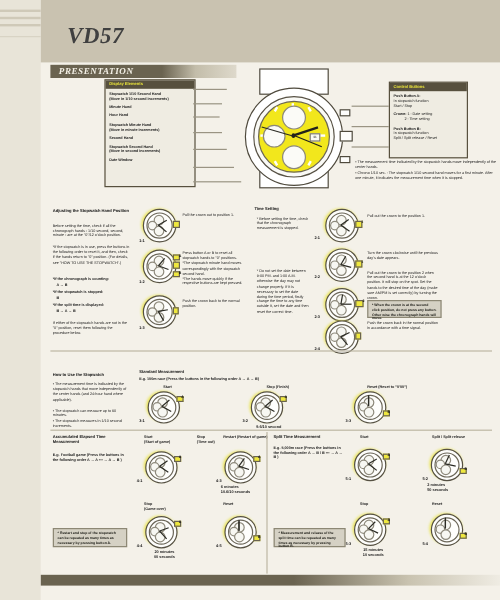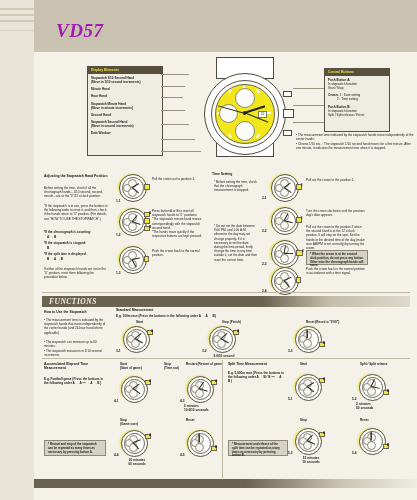--- a/index.html
+++ b/index.html
@@ -19,21 +19,21 @@
   .spine i:nth-child(3){top:20px;height:2px;}
   .spine i:nth-child(4){top:30px;height:1px;background:#d8d3c4;}
 
   .sheet{position:absolute;left:34px;top:0;width:383px;height:500px;background:#f4f1e9;}
 
   
   .hdr{position:absolute;left:0;top:0;width:383px;height:52px;background:#c9c2b0;}
   .hdr .t1{position:absolute;left:22px;top:7px;font-family:"Liberation Serif",serif;
     font-style:italic;font-weight:bold;font-size:10.5px;letter-spacing:.6px;color:#262117;}
   .hdr .t2{position:absolute;left:22px;top:20px;font-family:"Liberation Serif",serif;
-    font-style:italic;font-weight:bold;font-size:19px;letter-spacing:.5px;color:#a21caf;}
+    font-style:italic;font-weight:bold;font-size:19px;letter-spacing:.5px;color:#404040;}
 
   
   .secbar{position:absolute;height:11px;}
   .secbar .fill{position:absolute;left:0;top:0;height:11px;width:100%;
     background:linear-gradient(90deg,#6d6550 0%,#6d6550 62%,#a09madd 62%,#bdb7a4 100%);}
   .secbar .fill{background:linear-gradient(90deg,#6a6350 0%,#6a6350 60%,#c3bdaa 78%,#ded9cb 100%);}
   .secbar span{position:absolute;left:7px;top:1px;font-family:"Liberation Serif",serif;
     font-style:italic;font-weight:bold;font-size:7.5px;color:#f3f0e6;letter-spacing:.5px;}
 
   
@@ -104,20 +104,24 @@
       <i></i>
       <i></i>
   </div>
 
   <div class="sheet">
 
     <div class="hdr">
       <div class="t2">VD57</div>
     </div>
 
+    <div class="secbar" style="left:8px;top:54px;width:155px;">
+      <div class="fill"></div>
+      <span>PRESENTATION</span>
+    </div>
 
     <div class="callout" style="left:53px;top:66px;width:74px;height:88px;">
       <div class="ch">
           <span>Display Elements</span>
         </div>
       <div class="cb">
         <div class="row"><span>Stopwatch 1/10 Second Hand</span><br><span>(Move in 1/10 second increments)</span></div>
         <div class="row"><span>Minute Hand</span></div>
         <div class="row"><span>Hour Hand</span></div>
         <div class="row"><span>Stopwatch Minute Hand</span><br><span>(Move in minute increments)</span></div>
@@ -323,24 +327,20 @@
       <div class="sd" style="left:12px;top:16px;width:7px;height:7px;"></div>
       <div class="hand" style="left:16px;top:14.6px;width:8px;height:.8px;transform:rotate(-25deg);"></div>
       <div class="hand" style="left:16px;top:14.6px;width:9px;height:.6px;transform:rotate(50deg);"></div>
       <div class="crown" style="left:28px;top:12px;width:3px;height:4px;"></div>
     </div>
     <div class="num" style="left:228px;top:289px;">2-4</div>
     <div class="tx" style="left:272px;top:267px;width:60px;">Push the crown back in the normal position in accordance with a time signal.</div>
 
     <div class="hr" style="left:8px;top:292px;width:368px;"></div>
 
-    <div class="secbar" style="left:8px;top:296px;width:368px;">
-      <div class="fill"></div>
-      <span>FUNCTIONS</span>
-    </div>
 
     <div class="sub" style="left:10px;top:310px;">How to Use the Stopwatch</div>
     <div class="tx" style="left:10px;top:318px;width:62px;">• The measurement time is indicated by the stopwatch hands that move independently of the center hands (and 24-hour hand where applicable).</div>
     <div class="tx" style="left:10px;top:340px;width:62px;">• The stopwatch can measure up to 60 minutes.</div>
     <div class="tx" style="left:10px;top:349px;width:62px;">• The stopwatch measures in 1/10 second increments.</div>
 
     <div class="sub" style="left:82px;top:308px;">Standard Measurement</div>
     <div class="tx tb" style="left:82px;top:314px;width:290px;">E.g. 100m race (Press the buttons in the following order A → A → B)</div>
 
     <div class="cap" style="left:102px;top:320px;">Start</div>

